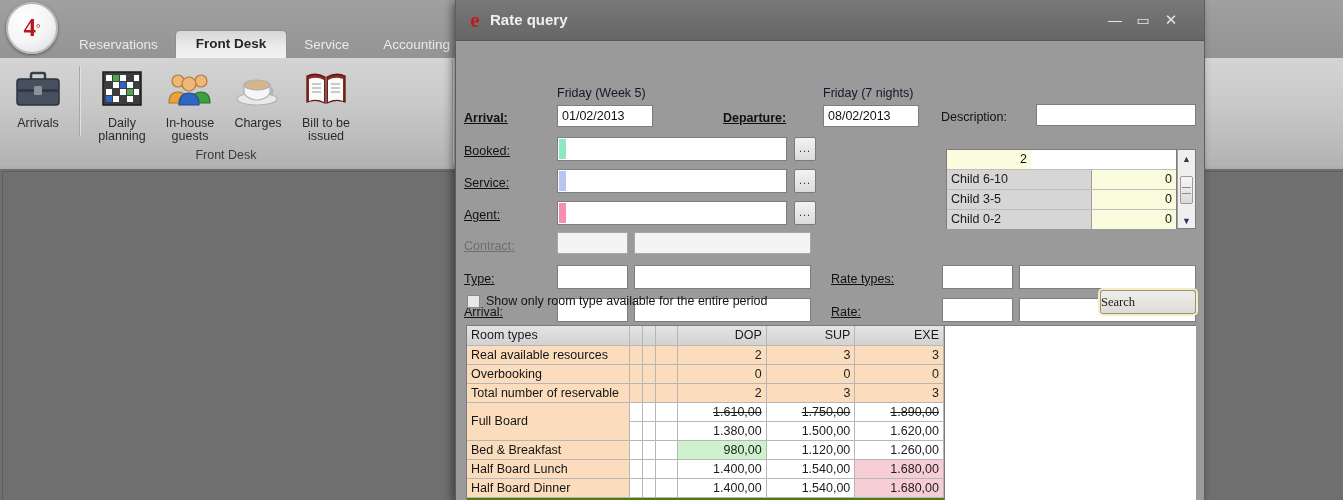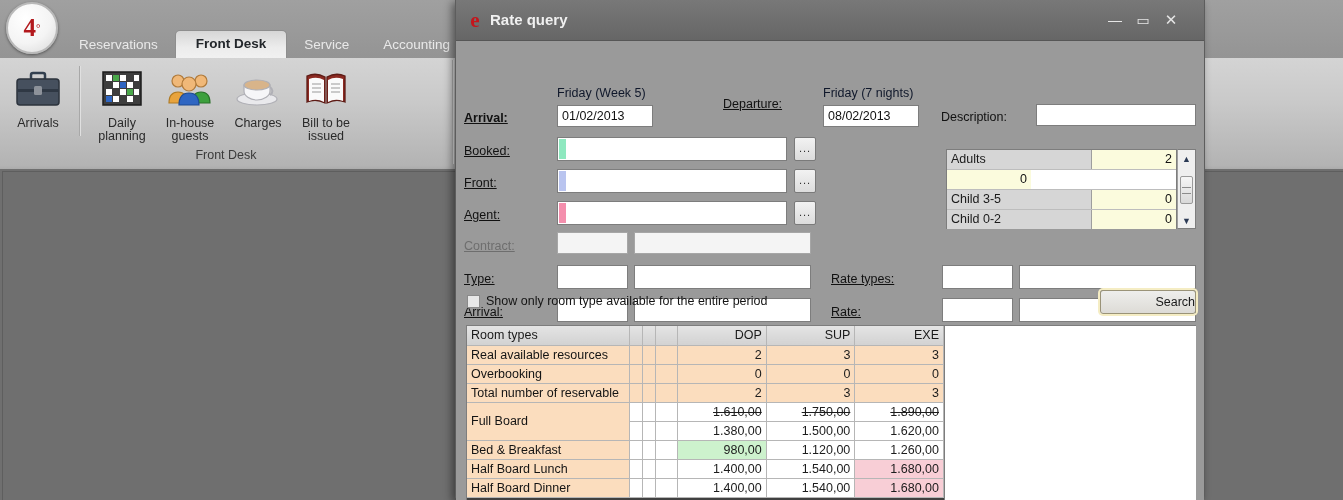--- a/index.html
+++ b/index.html
@@ -130,27 +130,27 @@
   #chk-wrap{position:absolute;left:466px;top:294px;display:flex;align-items:center;}
   #chk-box{width:13px;height:13px;background:#e8e8e8;border:1px solid #8a8a8a;box-sizing:border-box;}
   #chk-label{margin-left:6px;font-size:12.5px;color:#141414;white-space:nowrap;}
 
   
   #search-btn{
     position:absolute;left:1099px;top:290px;width:96px;height:24px;box-sizing:border-box;
     background:linear-gradient(to bottom,#eeeeec,#dddbd6);
     border:1px solid #9a9378;border-radius:3px;
     box-shadow:0 0 0 2px #f5edc4;
-    font-size:12.5px;color:#1a1a1a;text-align:right;line-height:22px;
+    font-size:12.5px;color:#1a1a1a;text-align:left;line-height:22px;font-family:Liberation Serif, serif;
   }
 
   
   #results{
     position:absolute;left:465px;top:325px;width:740px;height:175px;
-    background:#404040;border:1px solid #7d7d7d;border-right:none;border-bottom:none;box-sizing:border-box;
+    background:#4d7c0f;border:1px solid #7d7d7d;border-right:none;border-bottom:none;box-sizing:border-box;
     overflow:hidden;
   }
   table.grid{border-collapse:collapse;table-layout:fixed;font-size:12.5px;}
   table.grid td,table.grid th{
     border-right:1px solid #b6b6b6;border-bottom:1px solid #b6b6b6;
     padding:0 4px;height:19px;box-sizing:border-box;overflow:hidden;white-space:nowrap;font-weight:normal;
   }
   th.hd{
     background:linear-gradient(to bottom,#e4e4e4,#d2d2d2);
     border-bottom:1px solid #9b9b9b;color:#1a1a1a;text-align:right;
@@ -306,34 +306,34 @@
     <div class="win-btn" id="win-close">✕</div>
   </div>
 
   <div id="dialog-body">
 
     <div class="hint" style="left:101px;top:45px;">Friday (Week 5)</div>
     <div class="lbl" style="left:8px;top:70px;font-weight:bold;">Arrival:</div>
     <input class="fld" style="left: 101px; top: 64px; width: 96px;" value="01/02/2013">
 
     <div class="hint" style="left:367px;top:45px;">Friday (7 nights)</div>
-    <div class="lbl" style="left:267px;top:56px;font-weight:normal;">Departure:</div>
+    <div class="lbl" style="left:267px;top:70px;font-weight:bold;">Departure:</div>
     <input class="fld" style="left: 367px; top: 64px; width: 96px;" value="08/02/2013">
 
     <div class="lbl plain" style="left:485px;top:69px;">Description:</div>
     <input class="fld" style="left: 580px; top: 63px; width: 160px;" value="">
 
     <div class="lbl" style="left:8px;top:103px;">Booked:</div>
     <div class="fld tall" style="left:101px;top:96px;width:230px;">
       <span class="swatch" style="background:#8ee8bf;"></span>
       <span></span>
     </div>
     <div class="dots-btn" style="left:338px;top:96px;">...</div>
 
-    <div class="lbl" style="left:8px;top:135px;">Front:</div>
+    <div class="lbl" style="left:8px;top:135px;">Service:</div>
     <div class="fld tall" style="left:101px;top:128px;width:230px;">
       <span class="swatch" style="background:#b9c4ef;"></span>
       <span></span>
     </div>
     <div class="dots-btn" style="left:338px;top:128px;">...</div>
 
     <div class="lbl" style="left:8px;top:167px;">Agent:</div>
     <div class="fld tall" style="left:101px;top:160px;width:230px;">
       <span class="swatch" style="background:#f48fad;"></span>
       <span></span>
@@ -355,24 +355,24 @@
     <div class="lbl" style="left:375px;top:231px;">Rate types:</div>
     <input class="fld tall" style="left: 486px; top: 224px; width: 71px;" value="">
     <input class="fld tall" style="left: 563px; top: 224px; width: 177px;" value="">
 
     <div class="lbl" style="left:375px;top:264px;">Rate:</div>
     <input class="fld tall" style="left: 486px; top: 257px; width: 71px;" value="">
     <input class="fld tall" style="left: 563px; top: 257px; width: 177px;" value="">
 
     <div id="occupancy" style="left:490px;top:108px;width:231px;">
       <div class="occ-row">
-        <div class="occ-name">Adults</div>
         <div class="occ-val">2</div>
       </div>
       <div class="occ-row">
+        <div class="occ-name">Child 6-10</div>
         <div class="occ-val">0</div>
       </div>
       <div class="occ-row">
         <div class="occ-name">Child 3-5</div>
         <div class="occ-val">0</div>
       </div>
       <div class="occ-row">
         <div class="occ-name">Child 0-2</div>
         <div class="occ-val">0</div>
       </div>

